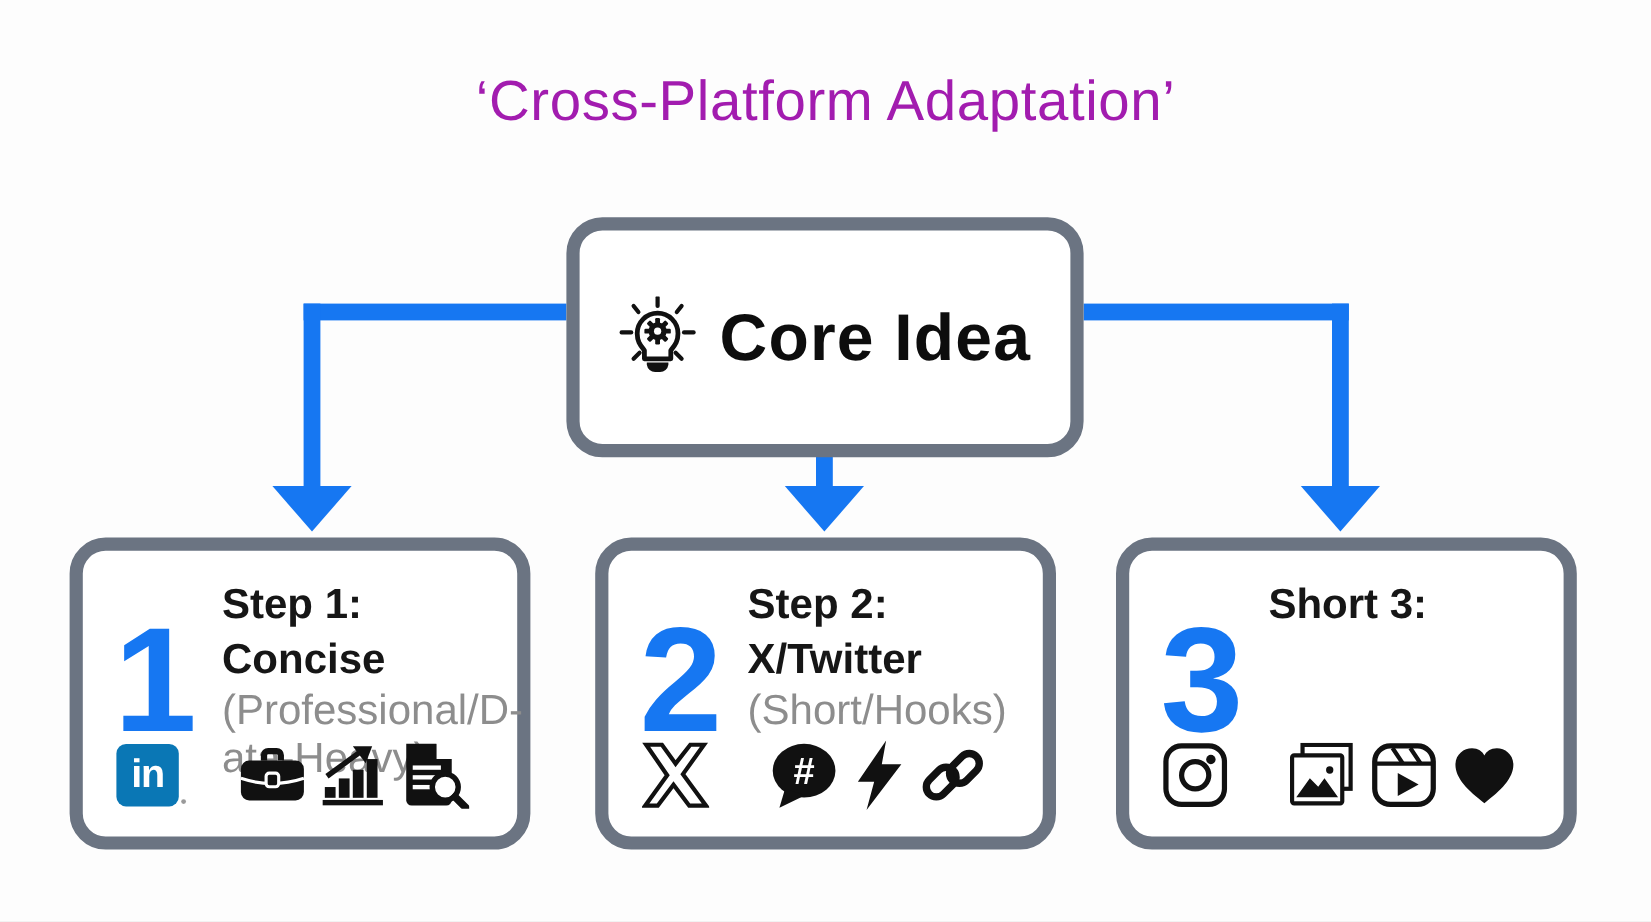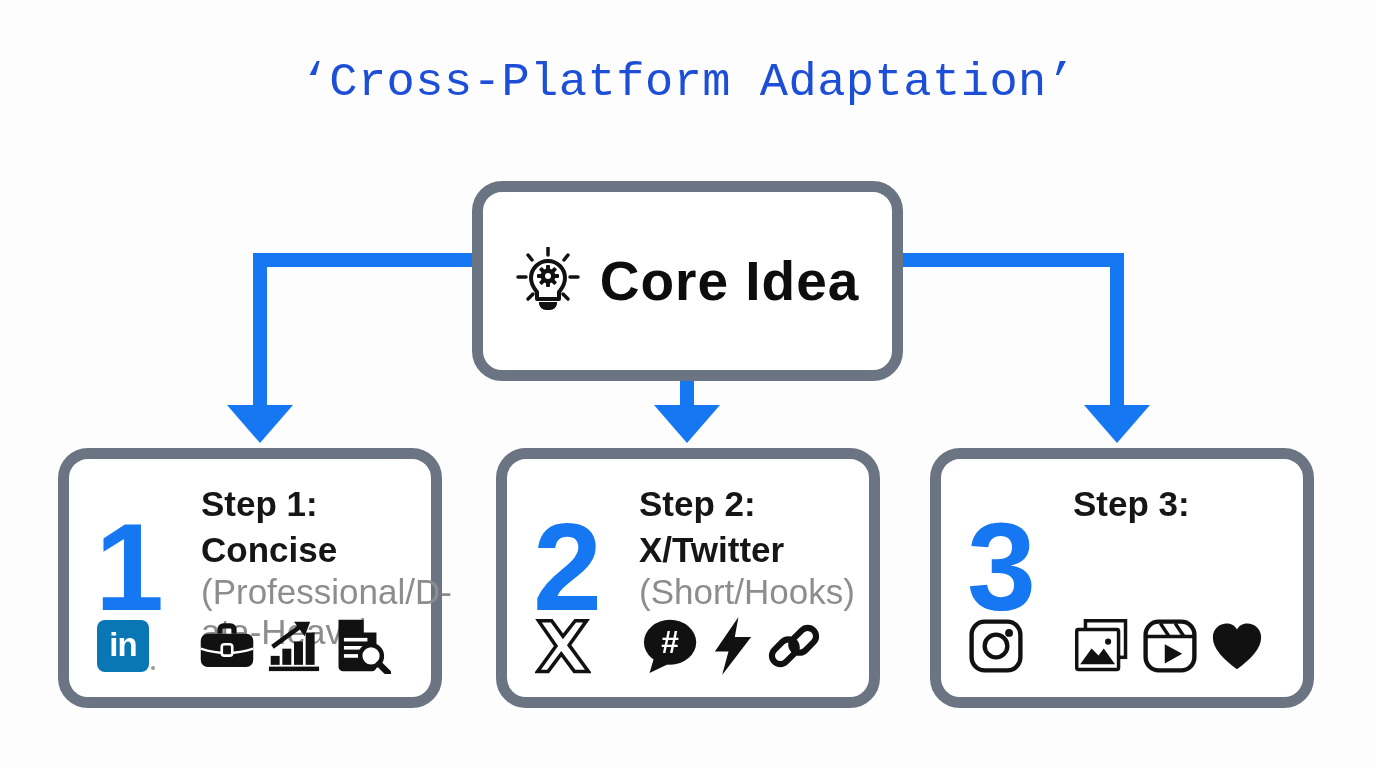--- a/index.html
+++ b/index.html
@@ -12,38 +12,38 @@
   }
   html,body{margin:0;padding:0;background:#e9e9e9;}
   .canvas{
     position:relative;width:1376px;height:768px;margin:0 auto;
     background:var(--background,#fdfdfd);overflow:hidden;
     font-family:"Liberation Sans","DejaVu Sans",sans-serif;
   }
   .diagram-title{
     position:absolute;left:0;top:56px;width:100%;
     text-align:center;font-size:47px;font-weight:500;
-    color:#1d4ed8;letter-spacing:0.5px;font-family:Liberation Mono, monospace;
+    color:#a21caf;letter-spacing:0.5px;
   }
   
   .node{
     position:absolute;background:#ffffff;
     border:11px solid var(--border-gray,#6b7482);
     border-radius:30px;box-sizing:border-box;
   }
   .core-box{left:472px;top:181px;width:431px;height:200px;
     display:flex;align-items:center;justify-content:center;gap:20px;}
   .core-label{font-size:55px;font-weight:800;color:#0d0d0d;letter-spacing:1px;}
   .step-box{top:448px;width:384px;height:260px;}
   .step-box.s1{left:58px;} .step-box.s2{left:496px;} .step-box.s3{left:930px;}
   .step-number{
     position:absolute;left:26px;top:46px;font-size:124px;font-weight:800;
     line-height:1;color:var(--accent-blue,#1677f2);
   }
-  .step-text{position:absolute;left:132px;top:22px;line-height:1.3;}
+  .step-text{position:absolute;left:116px;top:22px;line-height:1.3;}
   .step-label,.step-platform{font-size:35px;font-weight:700;color:var(--text-dark,#161616);}
   .step-subtitle{font-size:35px;font-weight:400;color:var(--subtitle-gray,#8d8d8d);line-height:1.15;}
   .icon-row{
     position:absolute;left:28px;right:20px;bottom:22px;height:58px;
     display:flex;align-items:center;
   }
   .platform-icon{position:relative;flex:0 0 auto;}
   .icon-group{margin-left:50px;display:flex;align-items:center;gap:12px;}
   .li-badge{
     width:52px;height:52px;border-radius:8px;background:var(--linkedin-blue,#0a77b5);
@@ -191,21 +191,21 @@
             </g>
           </svg>
         </span>
       </div>
     </div>
   </div>
 
   <div class="node step-box s3">
     <div class="step-number">3</div>
     <div class="step-text">
-      <div class="step-label">Step 3:</div>
+      <div class="step-label">Short 3:</div>
     </div>
     <div class="icon-row">
       <div class="platform-icon">
         <svg class="icn" width="54" height="54" viewBox="0 0 62 62">
           <rect x="3" y="3" width="56" height="56" rx="15" fill="none" stroke="#111" stroke-width="5"></rect>
           <circle cx="31" cy="31" r="13" fill="none" stroke="#111" stroke-width="5"></circle>
           <circle cx="46" cy="16" r="4.5" fill="#111"></circle>
         </svg>
       </div>
       <div class="icon-group">

